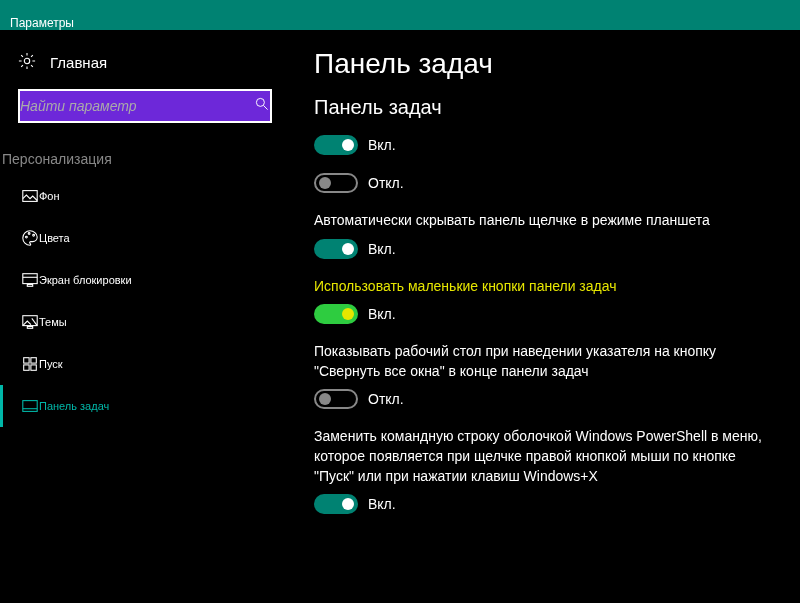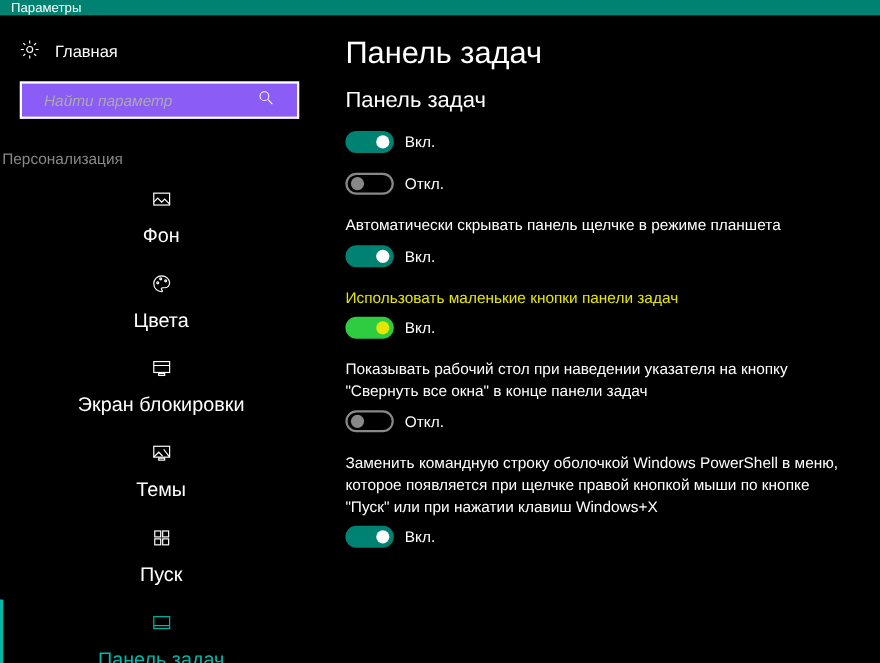--- a/index.html
+++ b/index.html
@@ -1,27 +1,27 @@
 <!DOCTYPE html>
 <html><head>
   <meta charset="utf-8">
   <style>
     * { margin: 0; padding: 0; box-sizing: border-box; font-family: "Segoe UI", Arial, sans-serif; }
     body { background: #000; color: #fff; width: 800px; height: 603px; overflow: hidden; }
     .window { width: 800px; height: 603px; display: flex; flex-direction: column; }
-    .titlebar { background: #008272; height: 14px; display: flex; align-items: center; padding: 0 10px; color: #fff; font-size: 12px; }
+    .titlebar { background: #008272; height: 30px; display: flex; align-items: flex-end; padding: 0 10px; color: #fff; font-size: 12px; }
     .content { display: flex; flex: 1; overflow: hidden; }
     .sidebar { width: 290px; padding: 12px 0 0 0; display: flex; flex-direction: column; }
     .home { display: flex; align-items: center; gap: 14px; padding: 10px 18px; color: #fff; font-size: 15px; }
     .search-wrap { padding: 6px 18px 14px 18px; }
-    .search { width: 100%; height: 34px; background: #8b5cf6; border: 2px solid #fff; display: flex; align-items: center; padding: 0 20px; }
+    .search { width: 100%; height: 34px; background: #6d28d9; border: 2px solid #fff; display: flex; align-items: center; padding: 0 0; }
     .search input { flex: 1; background: transparent; border: none; outline: none; color: #fff; font-size: 14px; font-style: italic; }
     .search input::placeholder { color: #aaa; }
     .section-label { color: #888; font-size: 14px; padding: 14px 18px 8px 2px; }
-    .nav-item { display: flex; align-items: center; gap: 14px; padding: 12px 18px; color: #fff; font-size: 18px; cursor: pointer; border-left: 3px solid transparent; flex-direction: column; }
+    .nav-item { display: flex; align-items: center; padding: 12px 18px; color: #fff; font-size: 11px; cursor: pointer; border-left: 3px solid transparent; }
     .nav-item.active { color: #00b7a8; border-left: 3px solid #00b7a8; }
     .nav-item .ico { width: 18px; height: 18px; display: flex; align-items: center; justify-content: center; flex-shrink: 0; }
     .main { flex: 1; padding: 18px 24px 0 24px; overflow-y: auto; }
     .page-title { font-size: 28px; font-weight: 300; margin-bottom: 16px; }
     .sub-title { font-size: 20px; font-weight: 400; margin-bottom: 16px; }
     .setting { margin-bottom: 18px; }
     .setting-label { font-size: 14px; line-height: 1.4; margin-bottom: 8px; }
     .setting.highlight .setting-label { color: #e6e600; }
     .toggle-row { display: flex; align-items: center; gap: 10px; }
     .toggle { width: 44px; height: 20px; border-radius: 10px; position: relative; cursor: pointer; }

